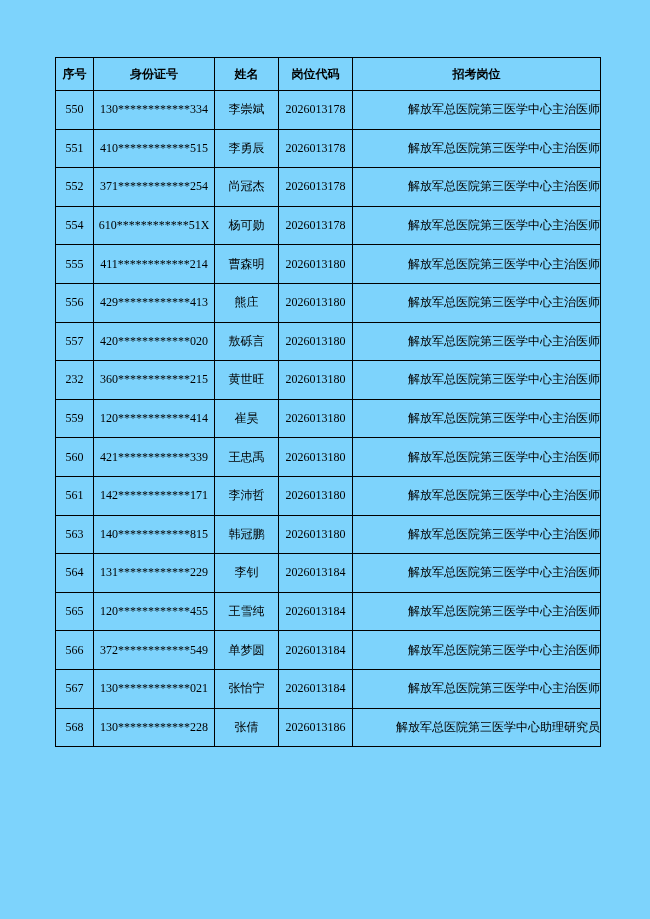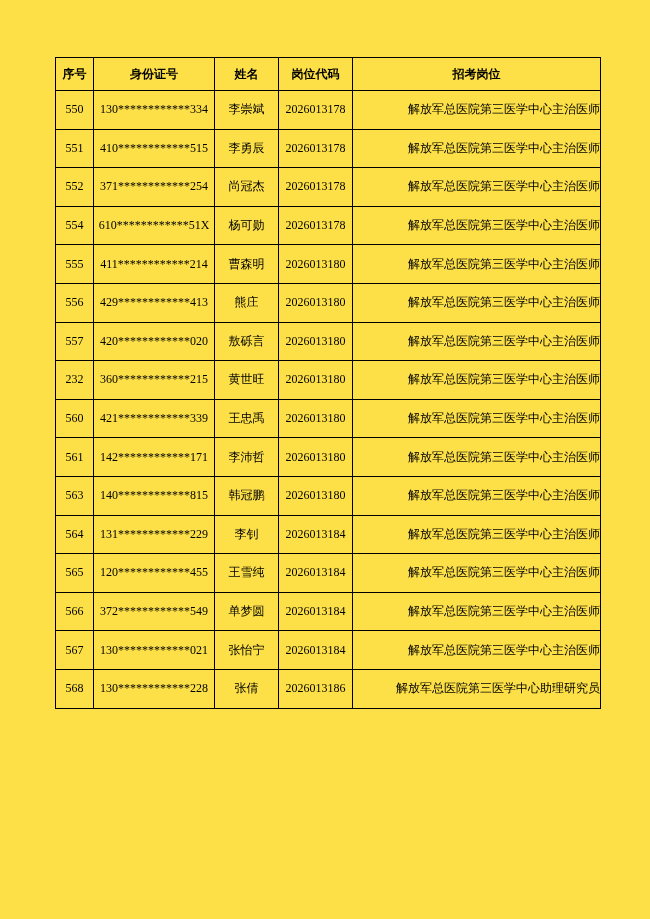--- a/index.html
+++ b/index.html
@@ -12,21 +12,21 @@
     background: #ffffff;
     position: relative;
     font-family: "Liberation Serif", "DejaVu Serif", serif;
     color: #000000;
   }
   .page {
     position: absolute;
     left: 0; top: 0;
     width: 650px;
     height: 919px;
-    background: #fde047;
+    background: #7dd3fc;
   }
   table.roster {
     position: absolute;
     left: 55px;
     top: 57px;
     width: 540px;
     border-collapse: collapse;
     table-layout: fixed;
     font-size: 12px;
     color: #000000;
@@ -125,20 +125,27 @@
           <td class="col-pos">解放军总医院第三医学中心主治医师</td>
         </tr>
         <tr>
           <td class="col-seq">232</td>
           <td class="col-id">360************215</td>
           <td class="col-name">黄世旺</td>
           <td class="col-code">2026013180</td>
           <td class="col-pos">解放军总医院第三医学中心主治医师</td>
         </tr>
         <tr>
+          <td class="col-seq">559</td>
+          <td class="col-id">120************414</td>
+          <td class="col-name">崔昊</td>
+          <td class="col-code">2026013180</td>
+          <td class="col-pos">解放军总医院第三医学中心主治医师</td>
+        </tr>
+        <tr>
           <td class="col-seq">560</td>
           <td class="col-id">421************339</td>
           <td class="col-name">王忠禹</td>
           <td class="col-code">2026013180</td>
           <td class="col-pos">解放军总医院第三医学中心主治医师</td>
         </tr>
         <tr>
           <td class="col-seq">561</td>
           <td class="col-id">142************171</td>
           <td class="col-name">李沛哲</td>

